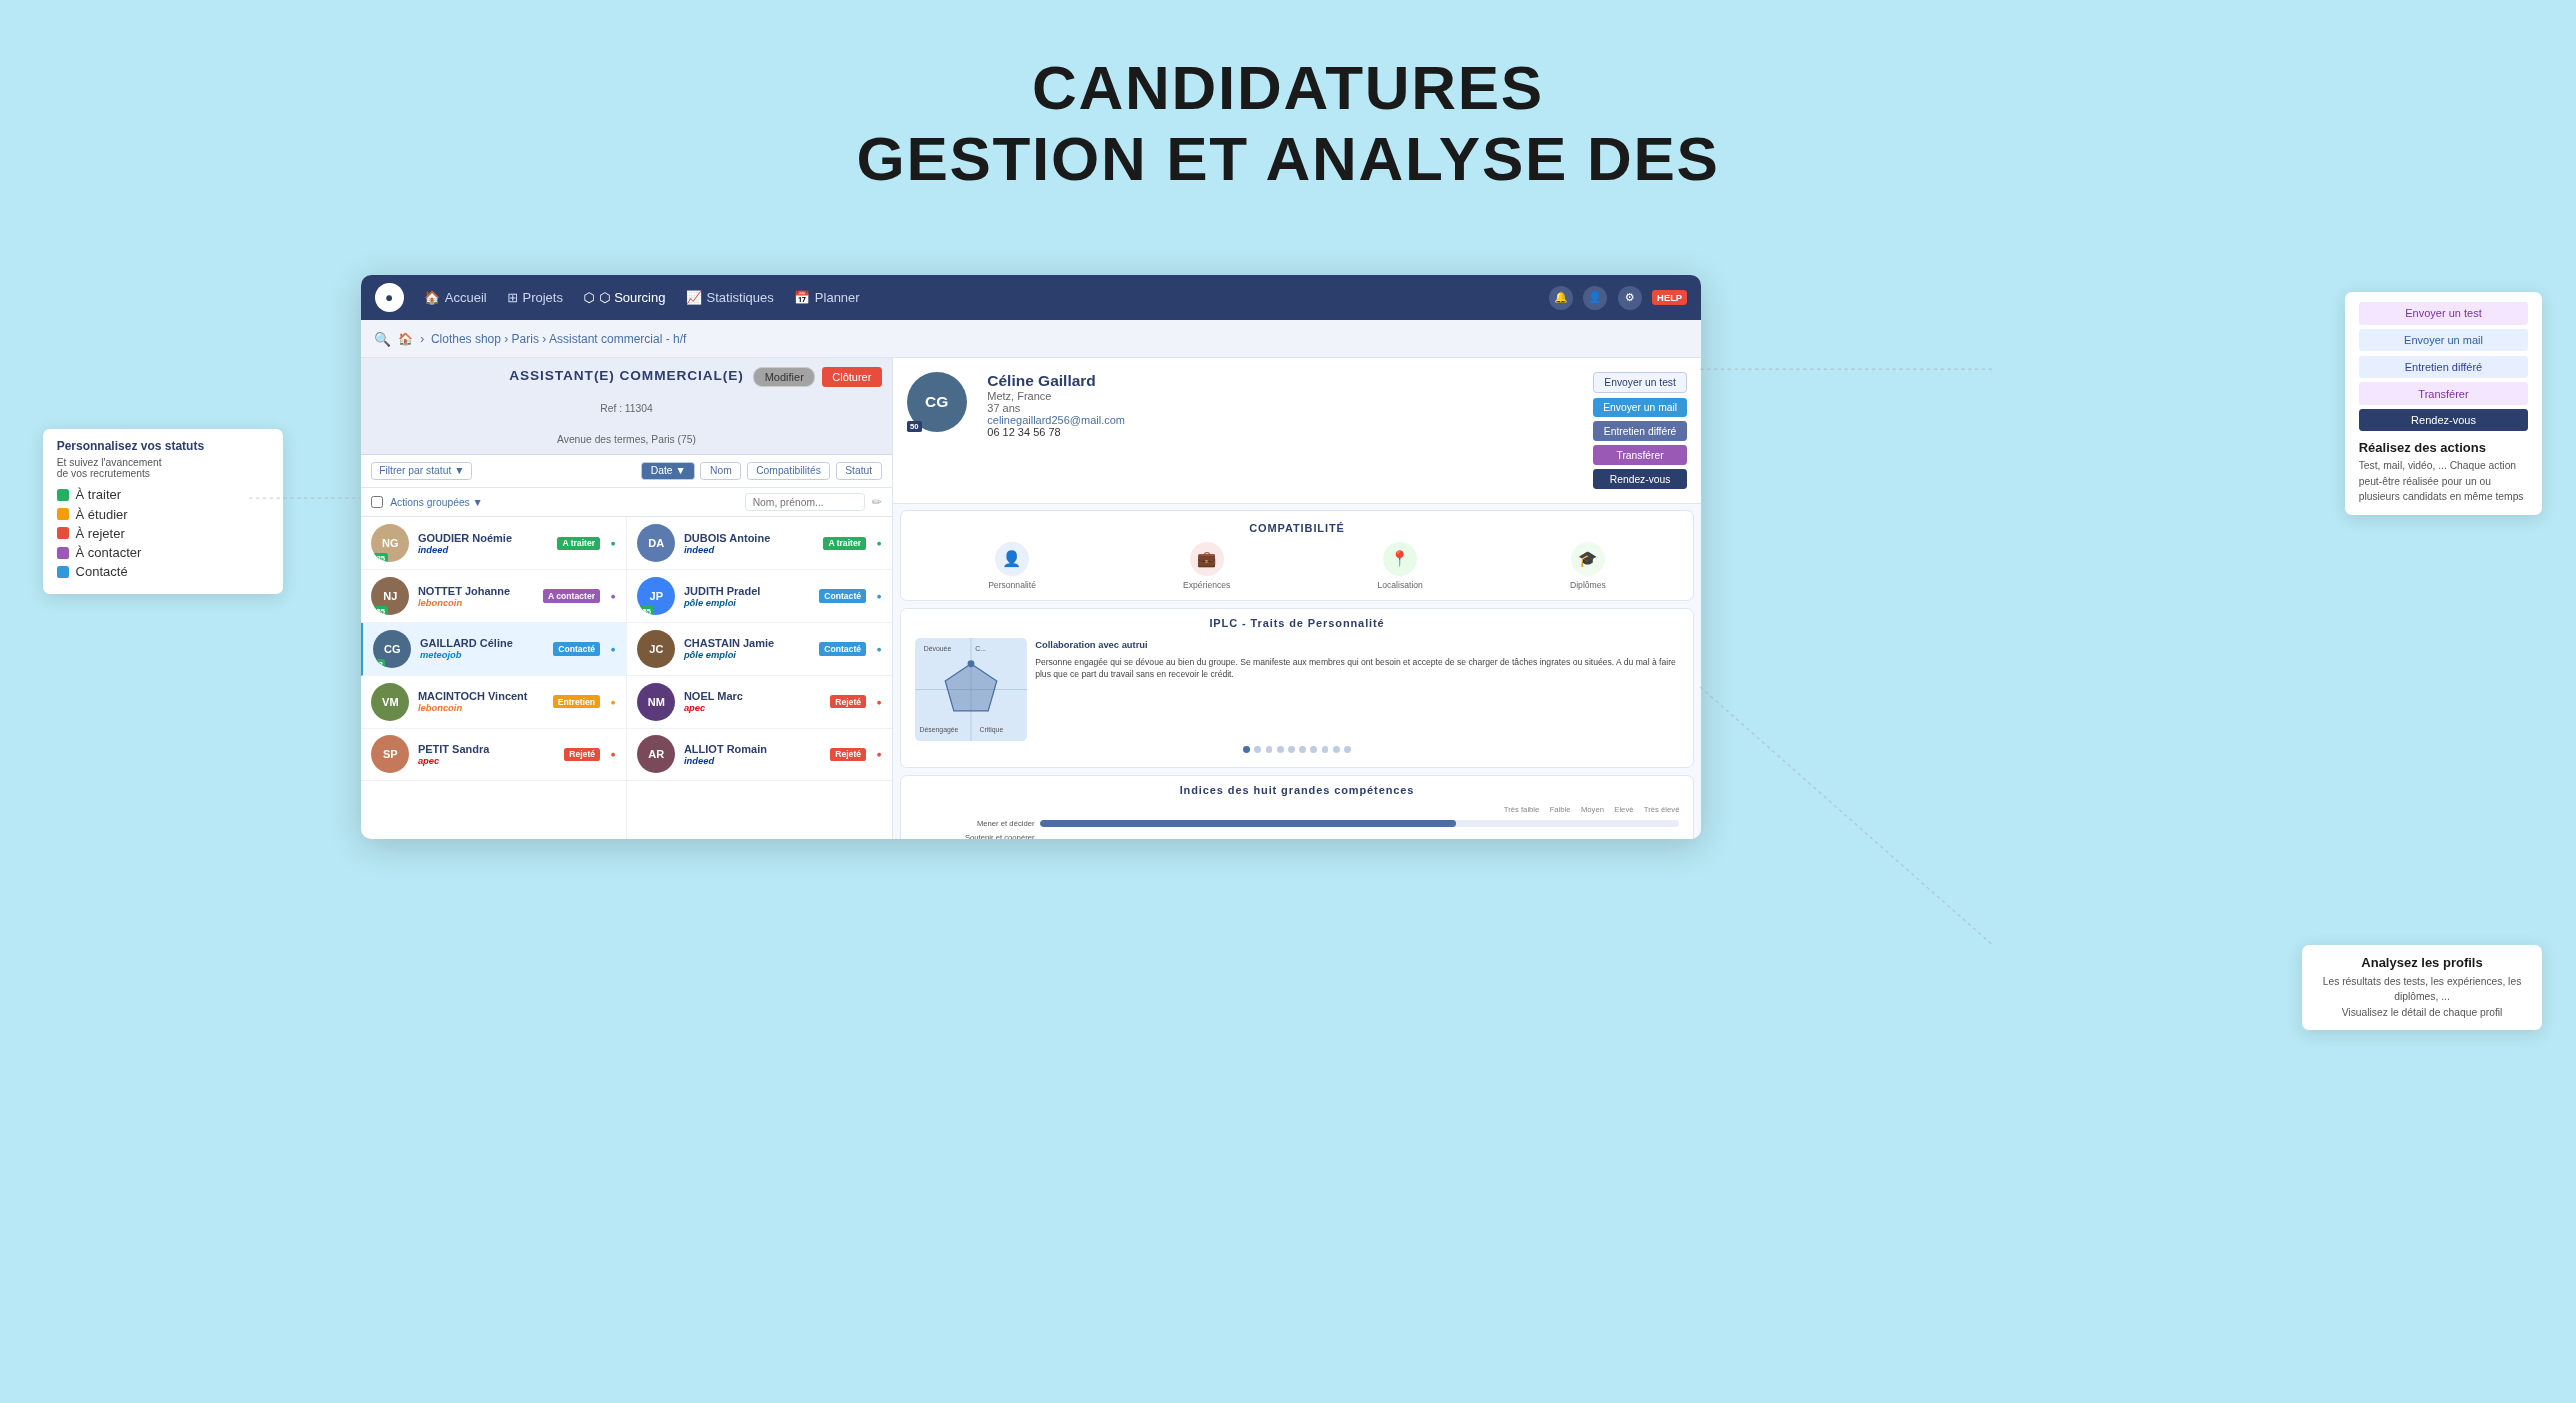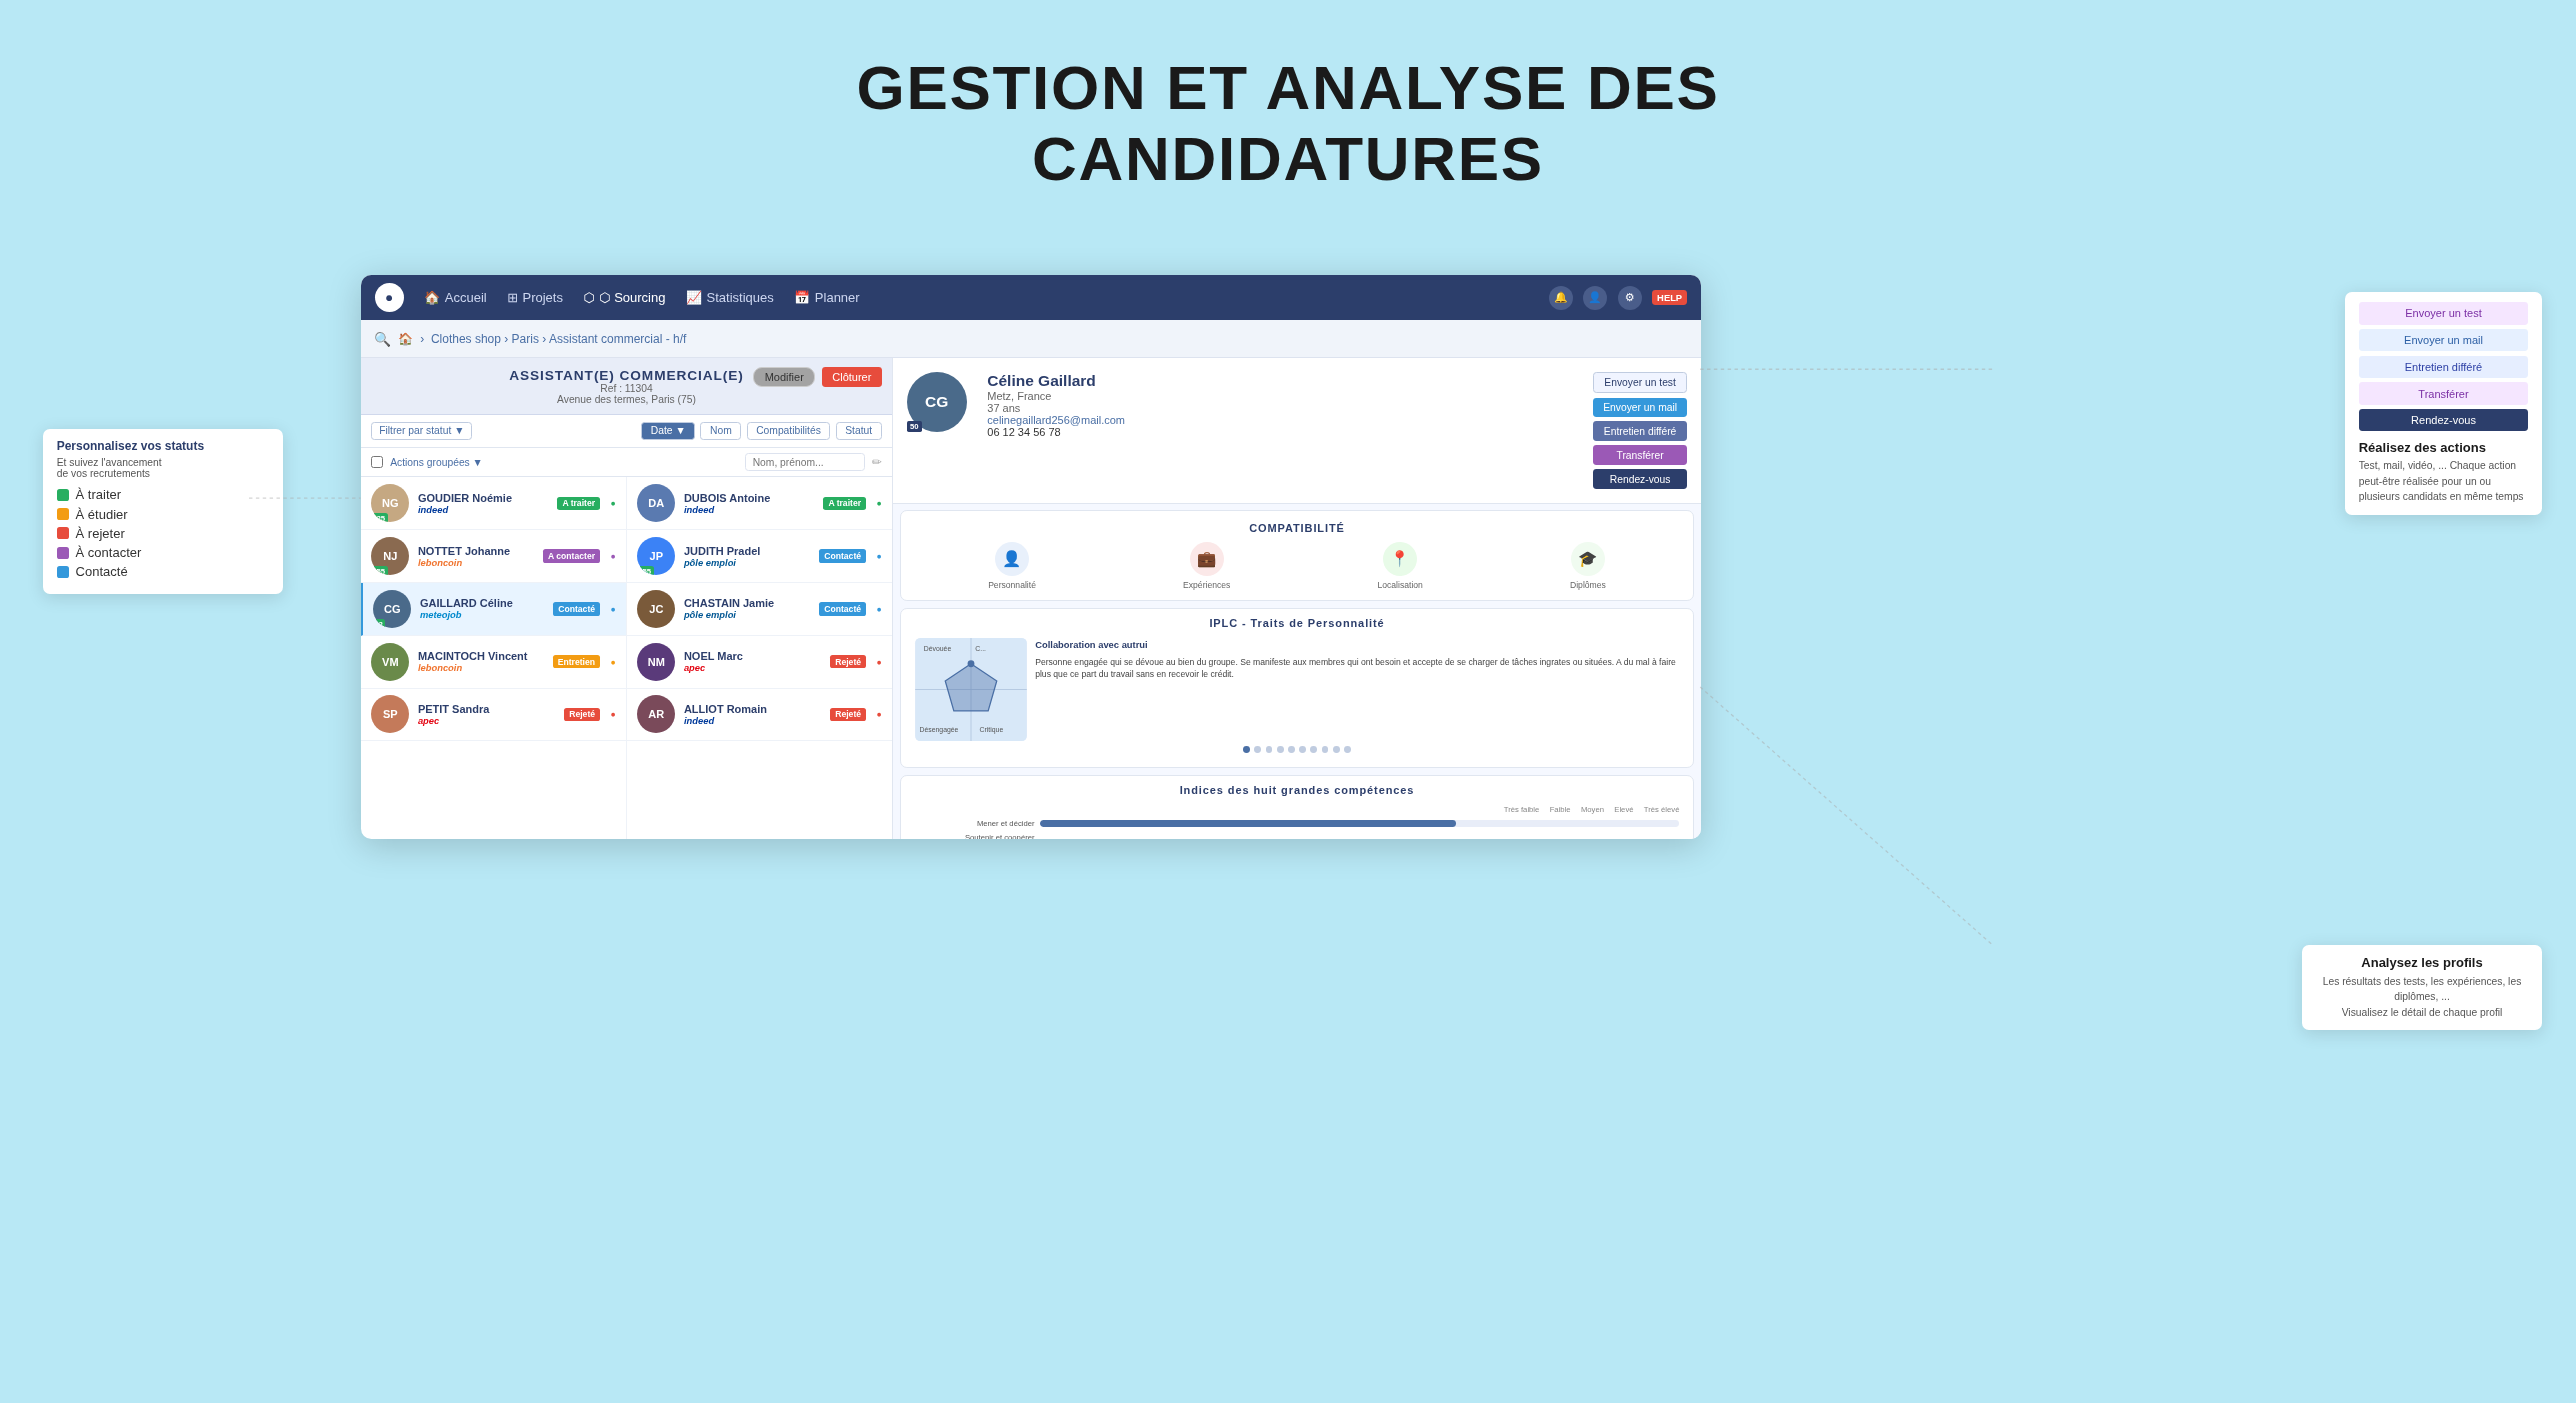--- a/index.html
+++ b/index.html
@@ -134,20 +134,21 @@
     }
 
     .job-header-wrapper {
       position: relative;
       background: #e8edf8;
       padding: 10.3px 13.7px 8.6px;
       border-bottom: 0.9px solid #d0d8ec;
       display: flex;
       flex-direction: column;
       align-items: center;
+      gap: 20px;
     }
 
     
     .filter-bar {
       display: flex;
       align-items: center;
       padding: 6.9px 10.3px;
       gap: 8.6px;
       border-bottom: 0.9px solid #e0e6f0;
       background: #fff;
@@ -462,22 +463,22 @@
       width: 6.9px; height: 6.9px;
       border-radius: 50%;
       background: #c0cce0;
     }
     .dot.active { background: #4a6fa5; }
   </style>
 </head>
 <body>
 
 <div class="main-title">
+  <div>CANDIDATURES</div>
   <div>GESTION ET ANALYSE DES</div>
-  <div>CANDIDATURES</div>
 </div>
 
 <div class="callout callout-left">
   <div class="callout-title">Personnalisez vos statuts</div>
   <div class="callout-sub">Et suivez l'avancement<br>de vos recrutements</div>
   <div>
     <div class="status-item">
       <div class="status-dot" style="background:#27ae60"></div>
       <span>À traiter</span>
     </div>

